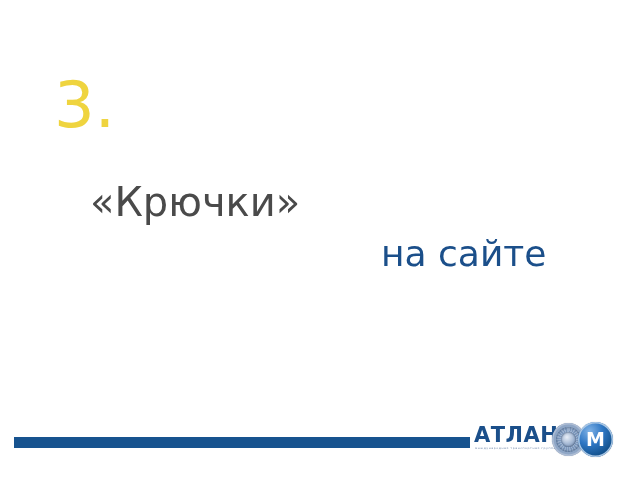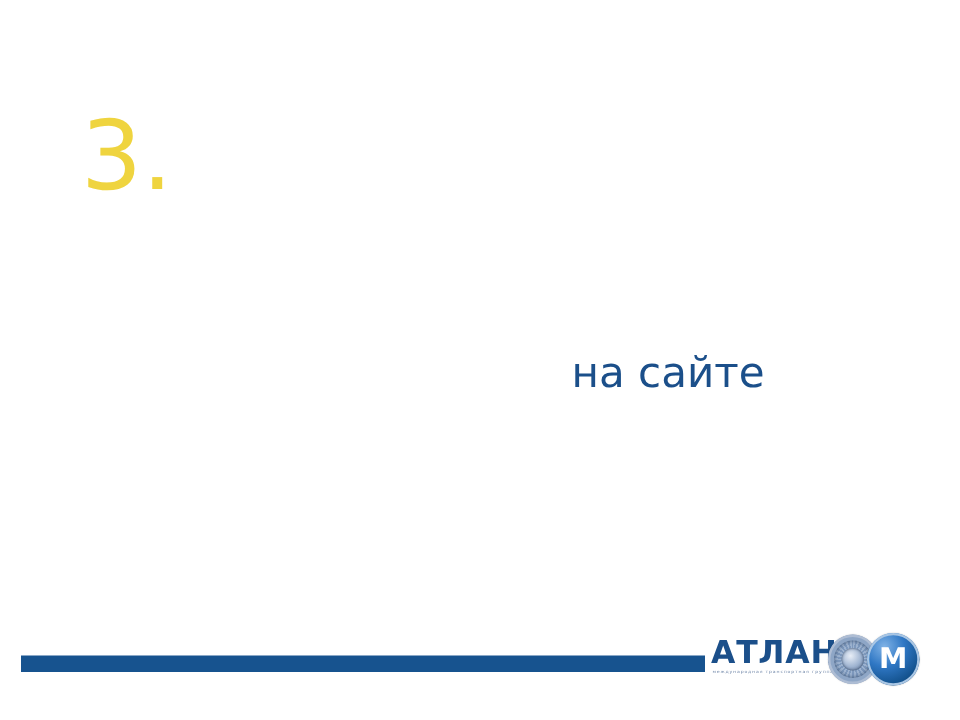--- a/index.html
+++ b/index.html
@@ -44,21 +44,21 @@
     color: #4a4a4a;
     white-space: pre;
   }
 
   
   #slide-subtitle {
     position: absolute;
     left: 381px;
     top: 234px;
     font-family: "DejaVu Sans", sans-serif;
-    font-size: 28px;
+    font-size: 36px;
     font-weight: 400;
     line-height: 1.1;
     color: #1b4f8a;
     white-space: pre;
   }
 
   
   #footer-bar {
     position: absolute;
     left: 14px;
@@ -169,20 +169,21 @@
     line-height: 1;
   }
 </style>
 </head>
 <body>
 
 <div id="slide">
 
   <div id="step-number">3.</div>
 
+  <div id="slide-title">«Крючки»</div>
 
   <div id="slide-subtitle">на сайте</div>
 
   <div id="footer-bar"></div>
 
   <div id="logo">
 
     <div id="logo-wordmark">АТЛАНТ</div>
 
     <div id="logo-tagline">международная транспортная группа</div>

